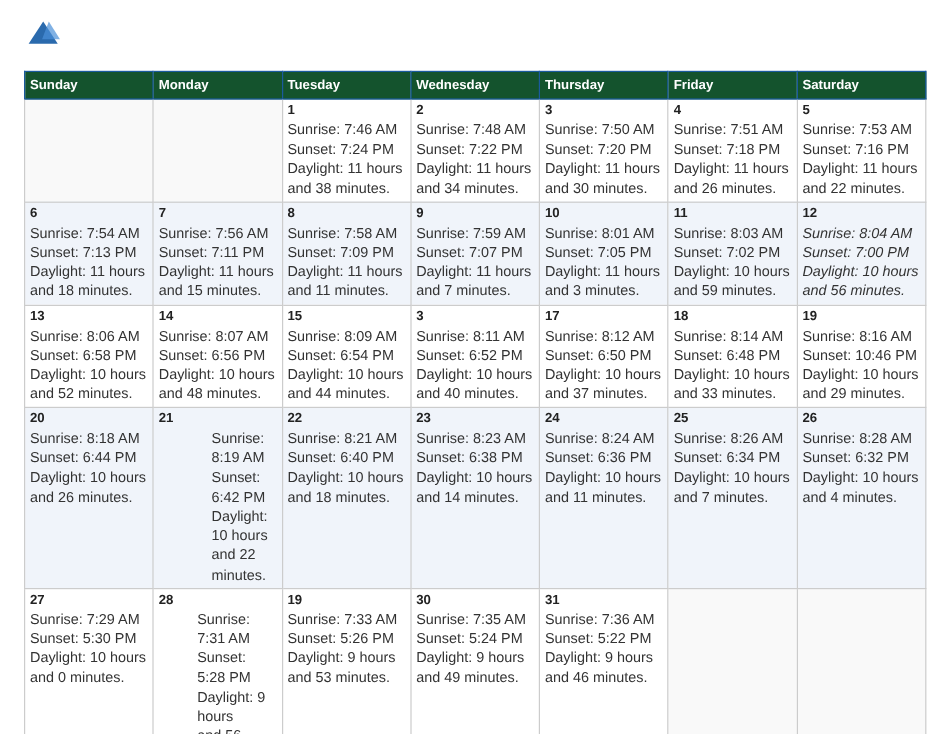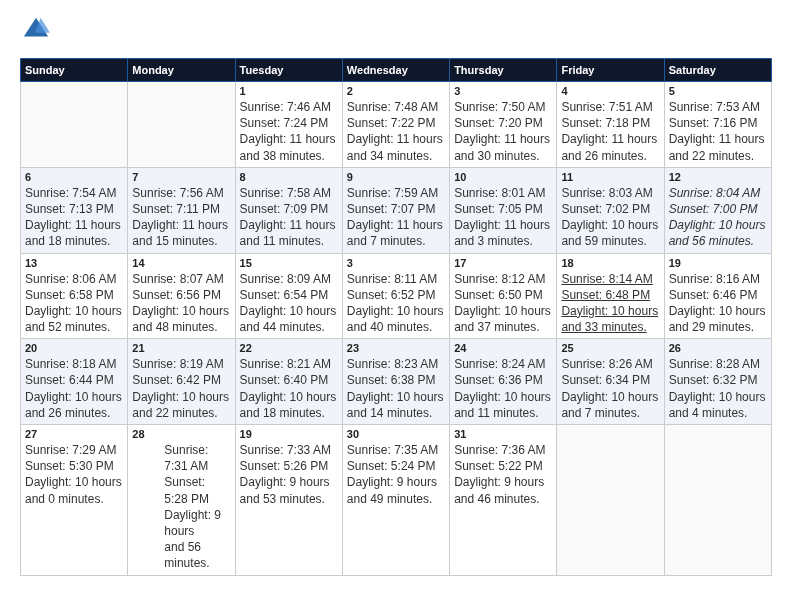--- a/index.html
+++ b/index.html
@@ -41,21 +41,21 @@
     .location {
       font-size: 14px;
       color: #555;
     }
     .calendar {
       width: 100%;
       border-collapse: collapse;
       font-size: 10.5px;
     }
     .calendar th {
-      background-color: #0f172a;
+      background-color: #14532d;
       color: #fff;
       padding: 5px 4px;
       text-align: left;
       font-weight: bold;
       font-size: 11px;
       border: 1px solid #1a5a9d;
     }
     .calendar td {
       border: 1px solid #ccc;
       vertical-align: top;
@@ -242,44 +242,44 @@
           </td>
           <td>
             <span class="day-number">17</span>
             <div class="day-info" style="white-space: pre-line;">Sunrise: 8:12 AM
 Sunset: 6:50 PM
 Daylight: 10 hours
 and 37 minutes.</div>
           </td>
           <td>
             <span class="day-number">18</span>
-            <div class="day-info" style="white-space: pre-line; text-decoration: underline;">Sunrise: 8:14 AM
+            <div class="day-info" style="white-space: pre-line;">Sunrise: 8:14 AM
 Sunset: 6:48 PM
 Daylight: 10 hours
 and 33 minutes.</div>
           </td>
           <td>
             <span class="day-number">19</span>
             <div class="day-info" style="white-space: pre-line;">Sunrise: 8:16 AM
-Sunset: 6:46 PM
+Sunset: 10:46 PM
 Daylight: 10 hours
 and 29 minutes.</div>
           </td>
         </tr>
         <tr>
           <td>
             <span class="day-number">20</span>
             <div class="day-info" style="white-space: pre-line;">Sunrise: 8:18 AM
 Sunset: 6:44 PM
 Daylight: 10 hours
 and 26 minutes.</div>
           </td>
           <td>
             <span class="day-number">21</span>
-            <div class="day-info" style="white-space: pre-line;">Sunrise: 8:19 AM
+            <div class="day-info" style="white-space: pre-line; margin-left: 44px;">Sunrise: 8:19 AM
 Sunset: 6:42 PM
 Daylight: 10 hours
 and 22 minutes.</div>
           </td>
           <td>
             <span class="day-number">22</span>
             <div class="day-info" style="white-space: pre-line;">Sunrise: 8:21 AM
 Sunset: 6:40 PM
 Daylight: 10 hours
 and 18 minutes.</div>

